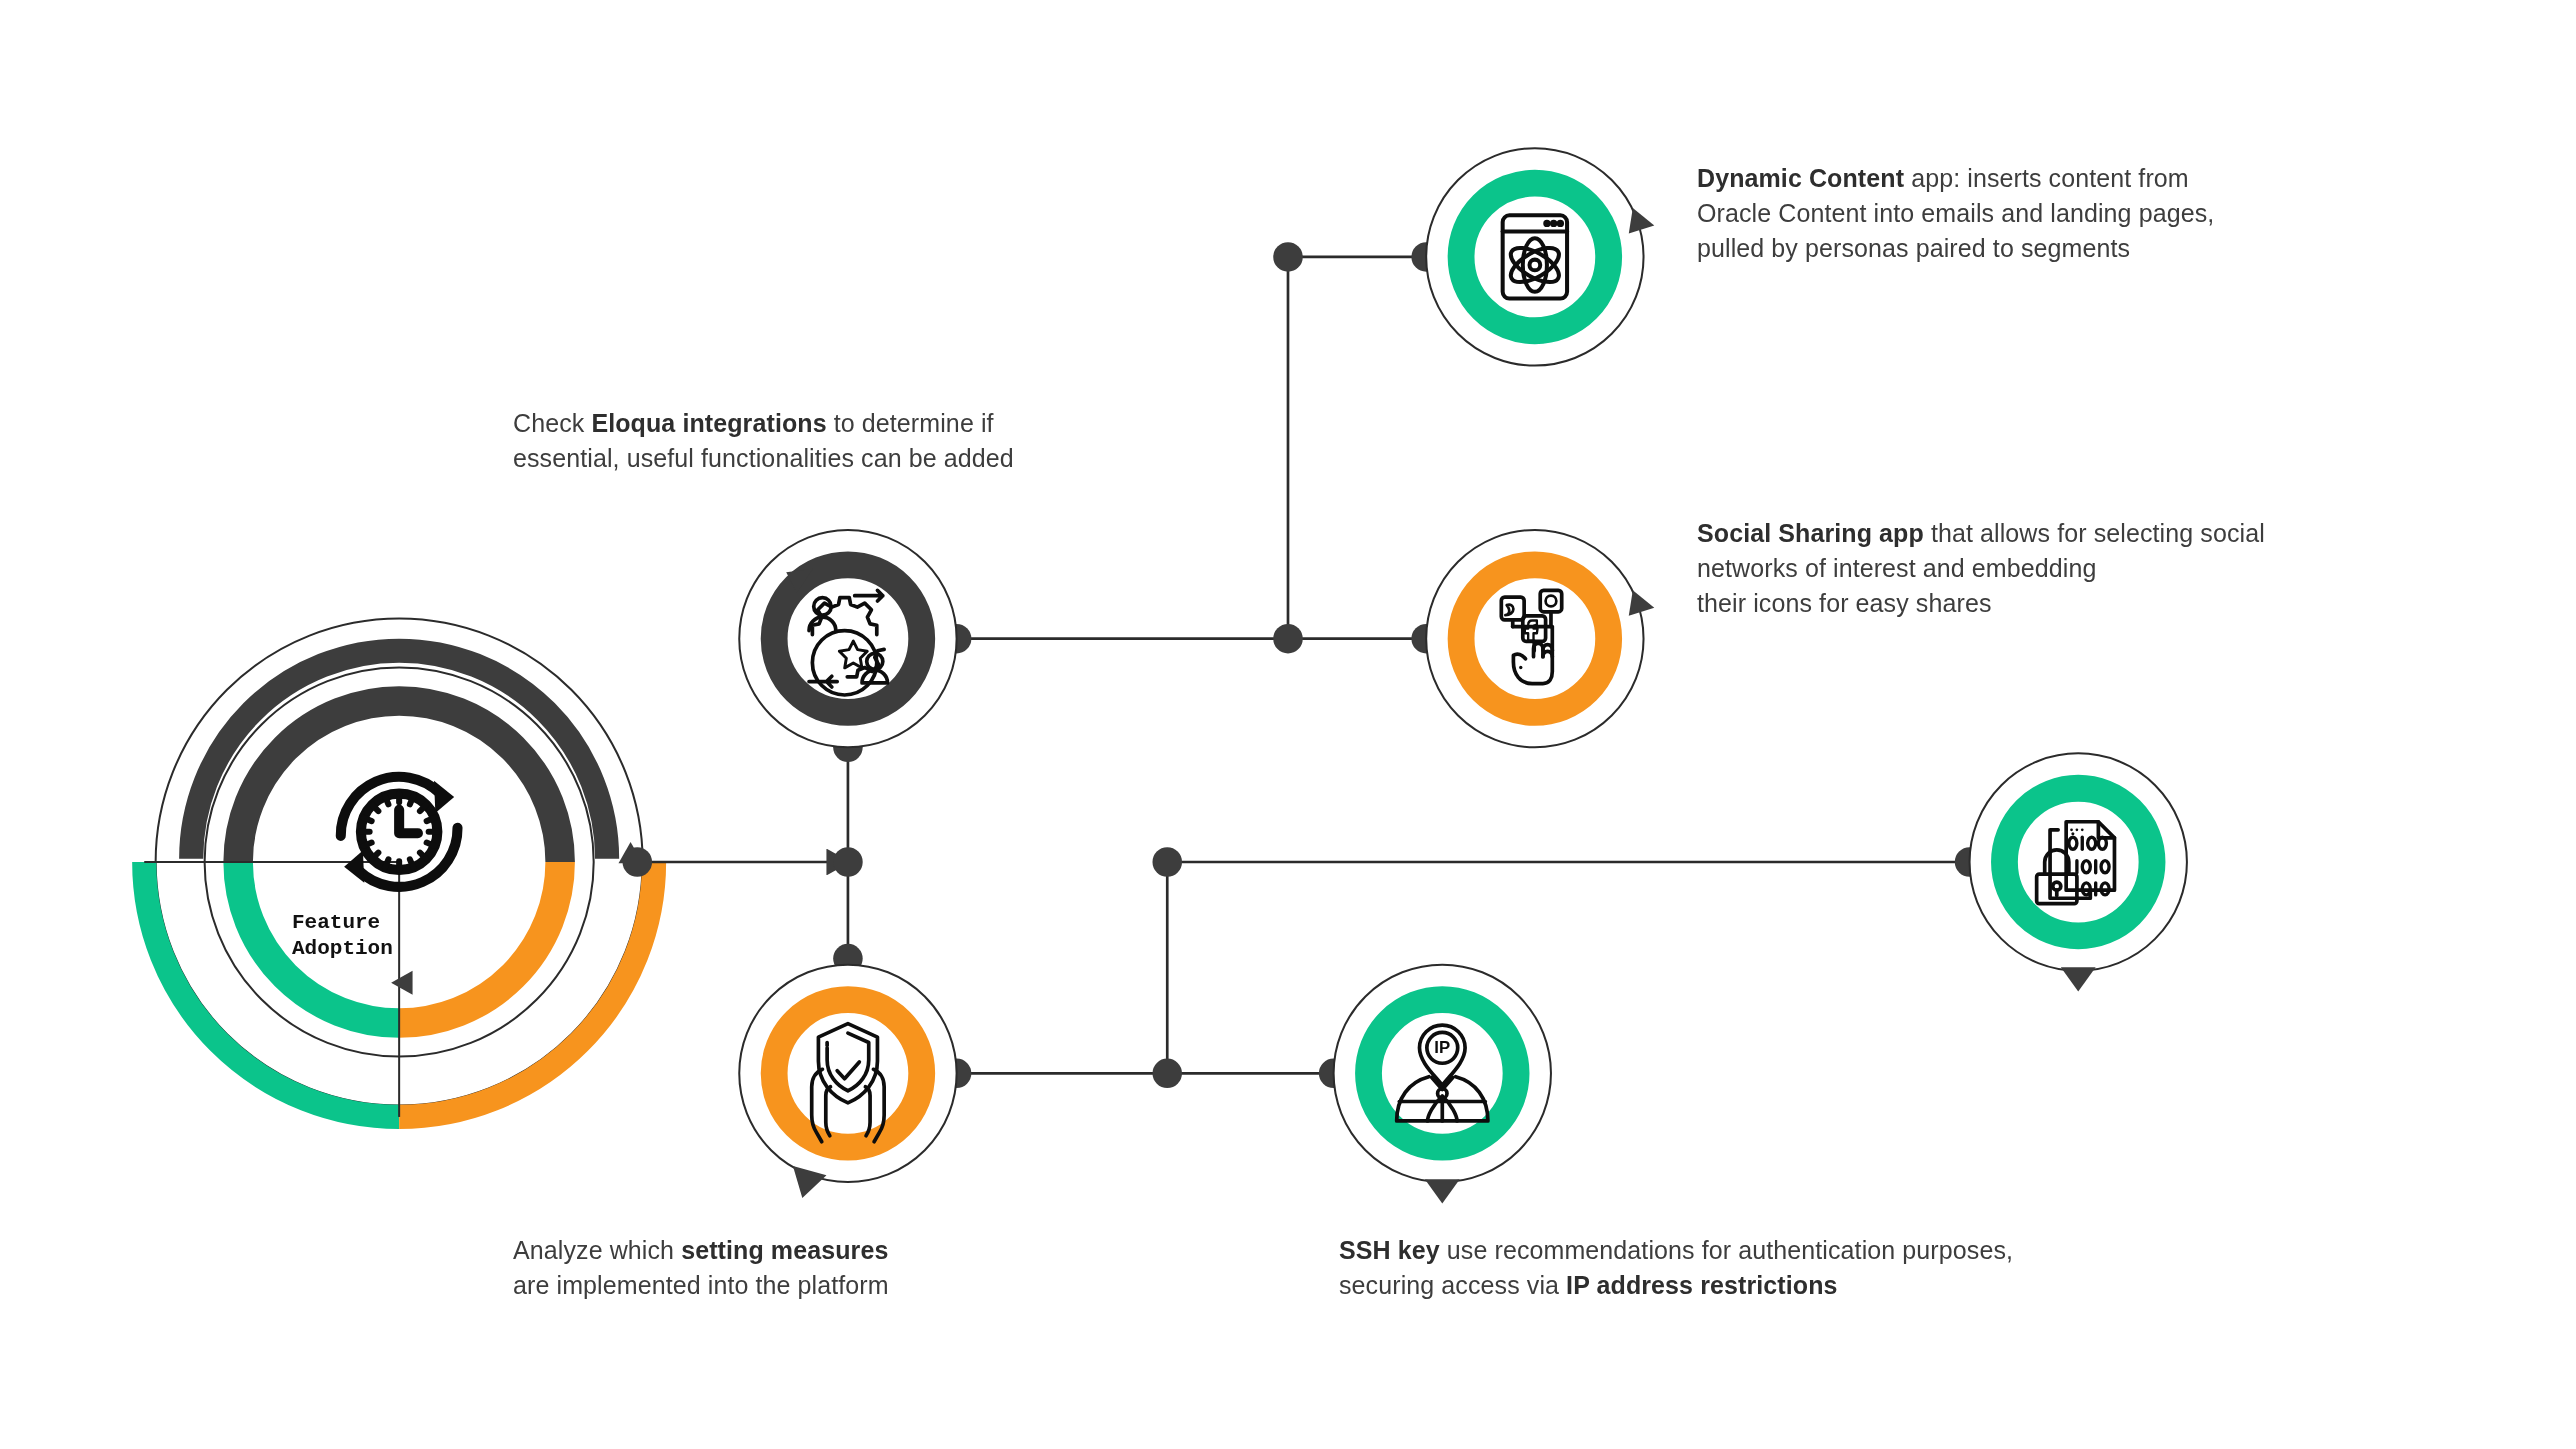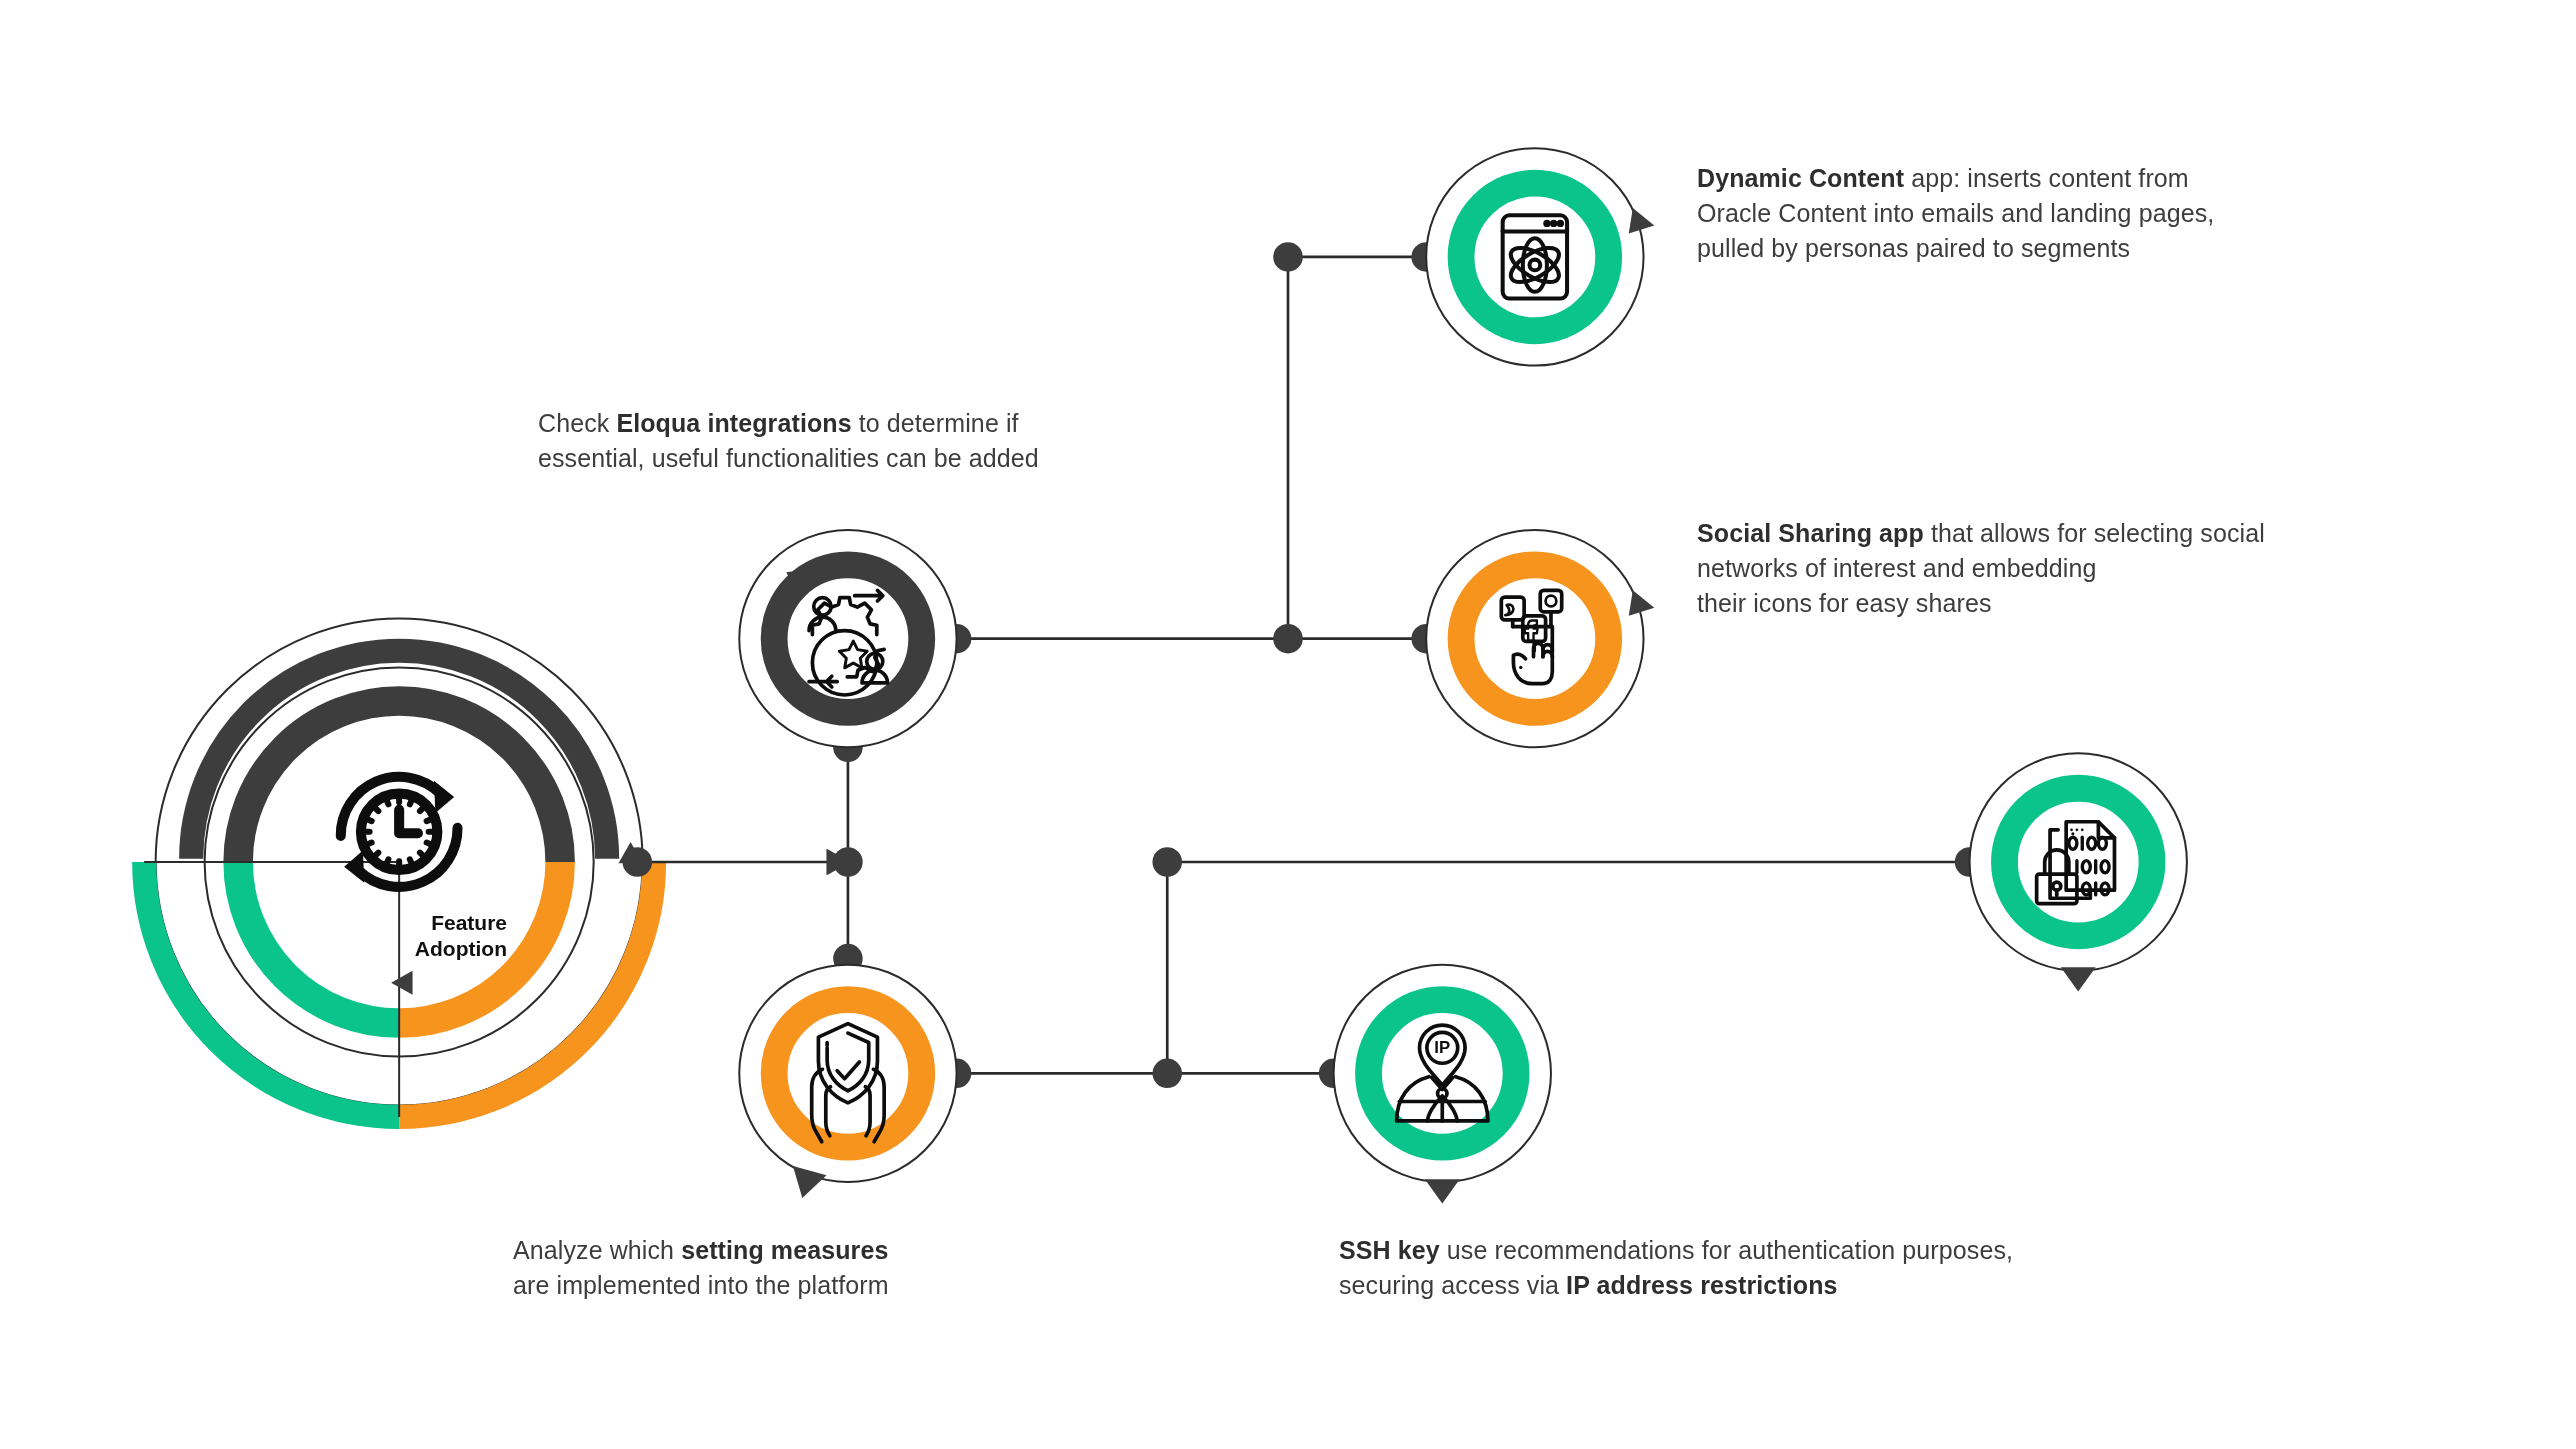--- a/index.html
+++ b/index.html
@@ -1,21 +1,21 @@
 <!DOCTYPE html>
 <html style="font-size:10.7px"><head>
 <meta charset="utf-8">
 <style>
   html,body{margin:0;padding:0;background:#ffffff;}
   body{width:2576px;height:1449px;overflow:hidden;font-family:"Liberation Sans",sans-serif;}
   #stage{position:relative;width:2576px;height:1449px;background:#fff;}
   svg.layer{position:absolute;left:0;top:0;width:2576px;height:1449px;}
   .txt{position:absolute;color:#3d3d3d;font-family:"Liberation Sans",sans-serif;font-size:25px;line-height:35px;font-weight:400;letter-spacing:0.1px;white-space:pre-line;}
   .txt b{font-weight:700;color:#2e2e2e;}
-  .hublabel{position:absolute;text-align:right;font-weight:700;font-size:21px;line-height:25.5px;color:#111;font-family:Liberation Sans, sans-serif;}
+  .hublabel{position:absolute;text-align:left;font-weight:700;font-size:21px;line-height:25.5px;color:#111;font-family:Liberation Mono, monospace;}
 </style>
 </head>
 <body>
 
 <div id="stage">
 
   <svg class="layer" viewBox="0 0 3840 2160">
     <defs>
       <marker id="tri-right" markerWidth="10" markerHeight="10" refX="2" refY="5" orient="auto">
         <path d="M0,0 L9,5 L0,10 Z" fill="#3d3d3d"></path>
@@ -234,21 +234,21 @@
         <path d="M 0 37 l 0 34"></path>
       </g>
     </g>
   </svg>
 
   <div class="hublabel" style="left:292px;top:910px;width:215px;">
     <div>Feature</div>
     <div>Adoption</div>
   </div>
 
-  <div class="txt" style="left:513px;top:406px;width:725px;margin-left:25px;"><span>Check </span><b>Eloqua integrations</b><span> to determine if
+  <div class="txt" style="left:513px;top:406px;width:725px;"><span>Check </span><b>Eloqua integrations</b><span> to determine if
 essential, useful functionalities can be added</span></div>
   <div class="txt" style="left:1697px;top:161px;width:825px;"><b>Dynamic Content</b><span> app: inserts content from
 Oracle Content into emails and landing pages,
 pulled by personas paired to segments</span></div>
   <div class="txt" style="left:1697px;top:516px;width:839px;"><b>Social Sharing app</b><span> that allows for selecting social
 networks of interest and embedding
 their icons for easy shares</span></div>
   <div class="txt" style="left:513px;top:1233px;width:678px;"><span>Analyze which </span><b>setting measures</b><span>
 are implemented into the platform</span></div>
   <div class="txt" style="left:1311px;top:1233px;width:959px;margin-left:28px;"><b>SSH key</b><span> use recommendations for authentication purposes,

